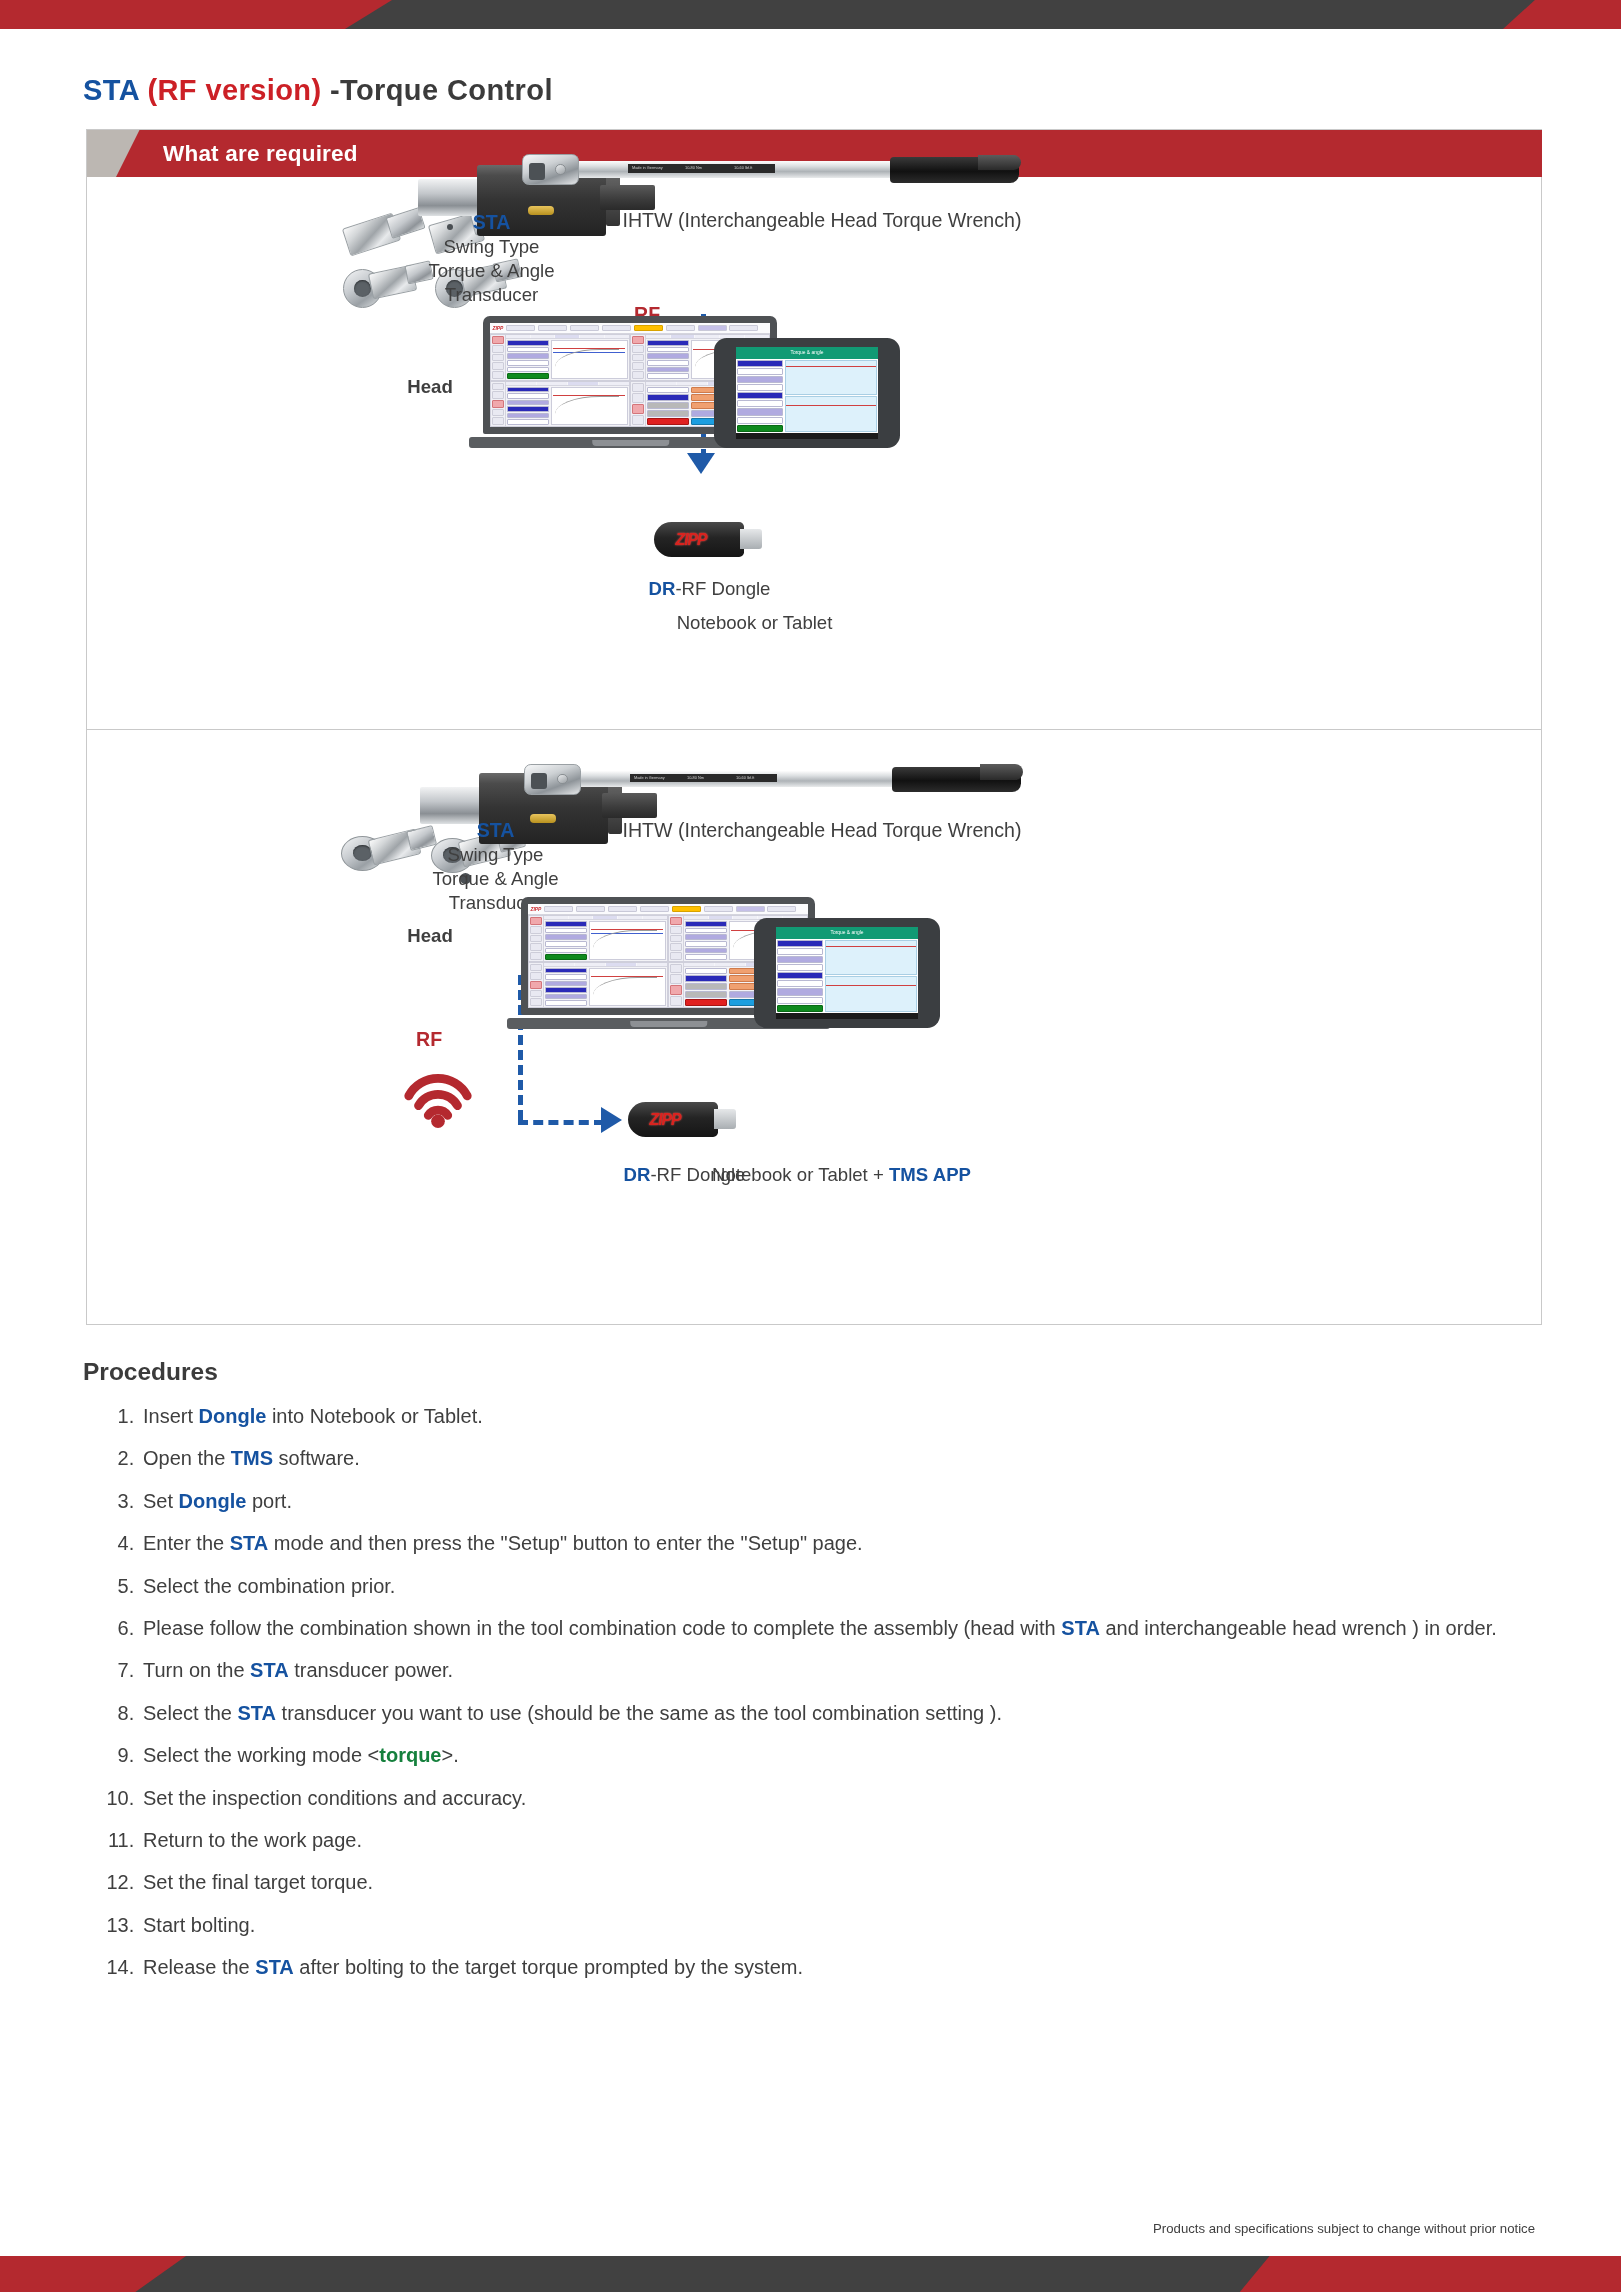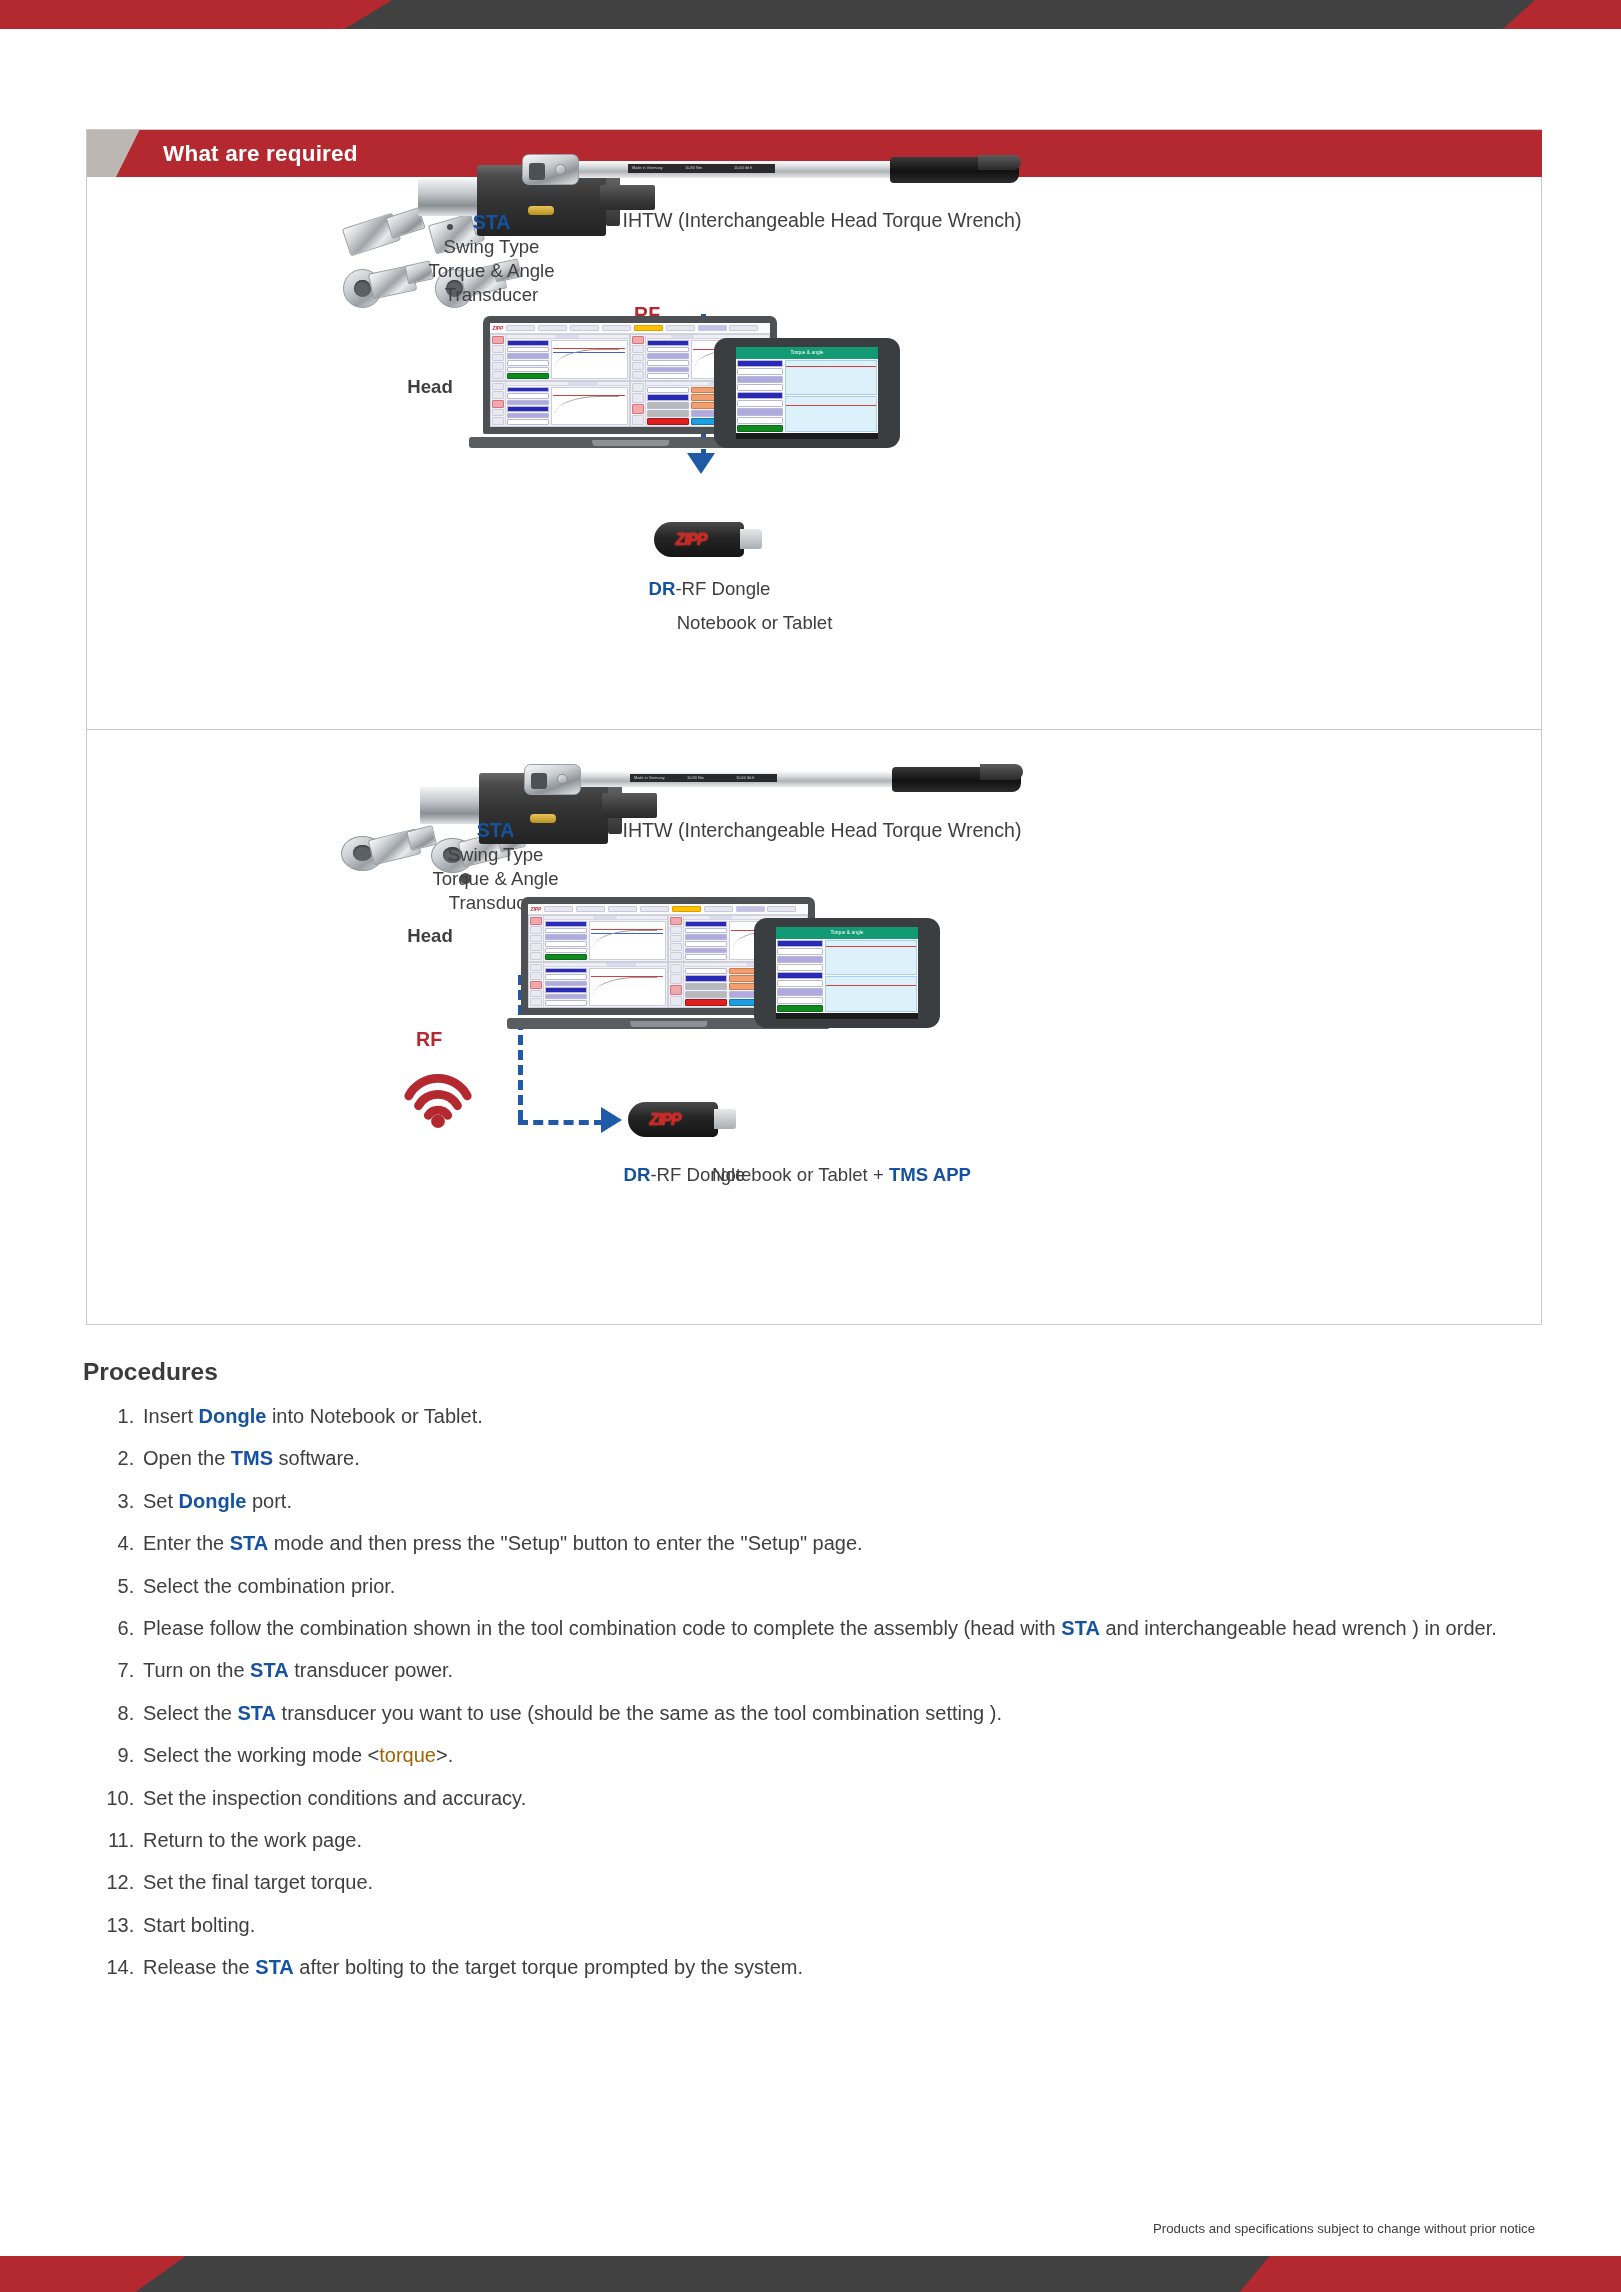--- a/index.html
+++ b/index.html
@@ -321,38 +321,43 @@
   .proc-item {
     display: flex; align-items: flex-start;
     font-size: 20px; color: #3f3f3f; line-height: 1.42;
     margin-bottom: 14px;
   }
   .proc-num {
     flex: 0 0 45px; text-align: right; padding-right: 8.8px;
   }
   .proc-txt { flex: 1; }
   .proc-txt b.kw { color: #1552a0; font-weight: bold; }
-  .proc-txt b.bk { color: #a16207; font-weight: normal; }
+  .proc-txt b.bk { color: #15803d; font-weight: bold; }
 
   
   .foot-note {
     position: absolute; right: 86px; top: 2221px;
     font-size: 13.2px; color: #3f3f3f; white-space: nowrap;
   }
 </style>
 </head>
 <body>
 
 <div class="page">
 
   <div class="band-top">
     <div class="red-left"></div>
     <div class="red-right"></div>
   </div>
 
+  <div class="doc-title">
+    <span class="t-sta">STA</span>
+    <span class="t-rf">(RF version)</span>
+    <span class="t-rest">-Torque Control</span>
+  </div>
 
   <div class="card">
 
     <div class="sec-header">
       <div class="grey-tab"></div>
       <div class="red-bar"></div>
       <div class="sec-label">What are required</div>
     </div>
 
     <div class="head-grp" style="left:250px;top:78px;width:186px;height:123px;">

